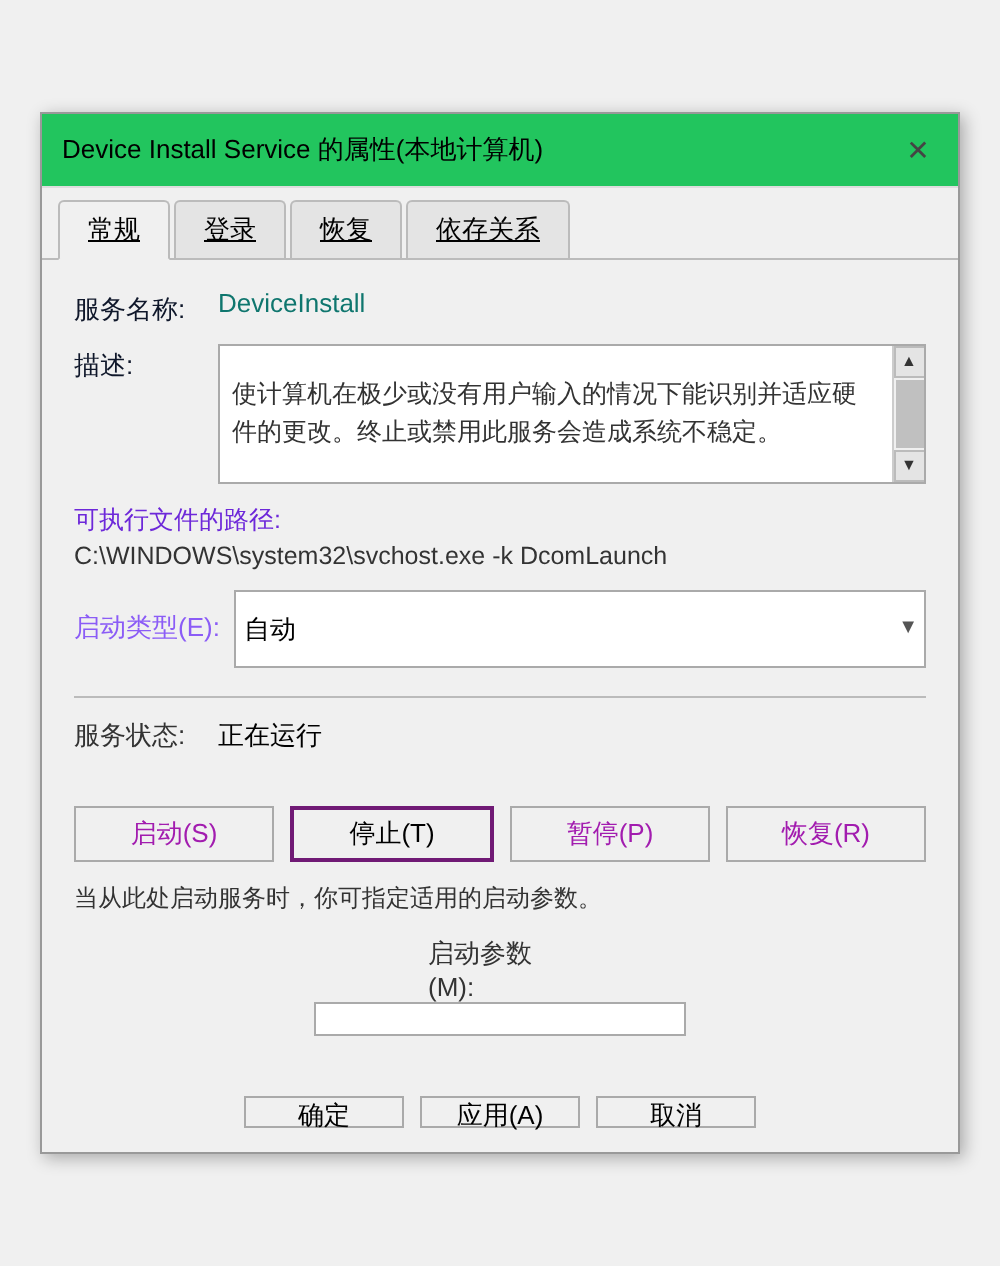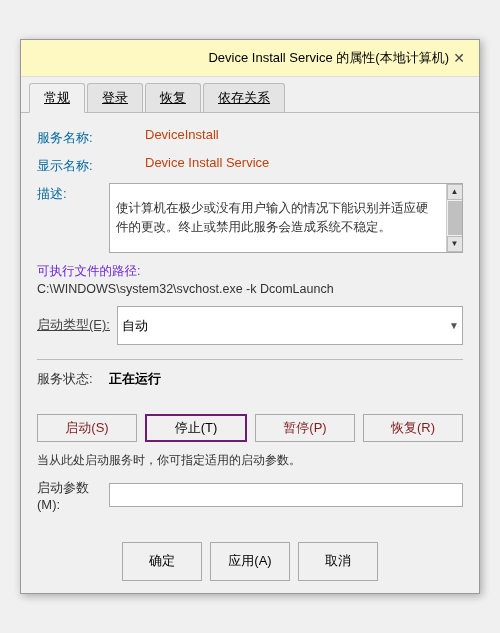--- a/index.html
+++ b/index.html
@@ -14,24 +14,24 @@
       height: 633px;
       overflow: hidden;
     }
     .window {
       width: 460px;
       background: #f0f0f0;
       border: 1px solid #999;
       box-shadow: 2px 2px 8px rgba(0,0,0,0.3);
     }
     .title-bar {
-      background: #fef9c3;
+      background: #22c55e;
       padding: 8px 10px;
       display: flex;
-      justify-content: flex-end;
+      justify-content: space-between;
       align-items: center;
       border-bottom: 1px solid #ddd;
     }
     .title-bar-text {
       font-size: 13px;
       color: #000;
     }
     .title-bar-close {
       width: 20px;
       height: 20px;
@@ -72,27 +72,26 @@
       background: #f0f0f0;
     }
     .form-row {
       display: flex;
       margin-bottom: 8px;
       align-items: flex-start;
     }
     .form-label {
       width: 72px;
       flex-shrink: 0;
-      color: #0369a1;
+      color: #0f172a;
       padding-top: 2px;
     }
     .form-value {
-      color: #c2410c;
-      flex: 1;
-      margin-left: 36px;
+      color: #0f766e;
+      flex: 1;
     }
     .description-box {
       border: 1px solid #aaa;
       background: #fff;
       padding: 15px 6px;
       flex: 1;
       min-height: 56px;
       font-size: 12.5px;
       line-height: 1.5;
       color: #333;
@@ -138,23 +137,22 @@
       font-size: 12.5px;
       margin-bottom: 10px;
     }
     .startup-row {
       display: flex;
       align-items: center;
       margin-bottom: 14px;
     }
     .startup-label {
       width: 80px;
-      color: #404040;
+      color: #8b5cf6;
       flex-shrink: 0;
-      text-decoration: underline;
     }
     .select-wrapper {
       flex: 1;
       position: relative;
     }
     .select-wrapper select {
       width: 100%;
       height: 39px;
       border: 1px solid #aaa;
       background: #fff;
@@ -183,55 +181,56 @@
       align-items: center;
       margin-bottom: 26px;
     }
     .service-status-label {
       width: 72px;
       color: #333;
       flex-shrink: 0;
     }
     .service-status-value {
       color: #000;
-      font-weight: bold;
+      font-weight: normal;
     }
     .buttons-row {
       display: flex;
       gap: 8px;
       margin-bottom: 10px;
     }
     .action-btn {
       flex: 1;
       height: 28px;
       border: 1px solid #aaa;
       background: #f0f0f0;
       font-size: 13px;
       font-family: inherit;
       cursor: pointer;
       color: #333;
     }
     .action-btn:disabled {
-      color: #7f1d1d;
+      color: #a21caf;
       cursor: default;
     }
     .action-btn.active {
       border: 2px solid #701a75;
       background: #f0f0f0;
       color: #000;
     }
     .hint-text {
       font-size: 12px;
       color: #333;
       margin-bottom: 10px;
     }
     .startup-param-row {
       display: flex;
       align-items: center;
       margin-bottom: 14px;
+      flex-direction: column;
     }
     .startup-param-label {
       width: 72px;
       color: #333;
       flex-shrink: 0;
       font-size: 13px;
     }
     .startup-param-input {
       flex: 1;
       height: 24px;
@@ -242,21 +241,21 @@
       font-family: inherit;
     }
     .bottom-buttons {
       display: flex;
       justify-content: center;
       gap: 8px;
       padding: 6px 10px 12px 10px;
     }
     .bottom-btn {
       width: 80px;
-      height: 39px;
+      height: 16px;
       border: 1px solid #aaa;
       background: #f0f0f0;
       font-size: 13px;
       font-family: inherit;
       cursor: pointer;
       color: #000;
     }
   </style>
 </head>
 <body>
@@ -275,24 +274,20 @@
     <div class="tab">依存关系</div>
   </div>
 
   <div class="content">
 
     <div class="form-row">
       <span class="form-label">服务名称:</span>
       <span class="form-value">DeviceInstall</span>
     </div>
 
-    <div class="form-row">
-      <span class="form-label">显示名称:</span>
-      <span class="form-value">Device Install Service</span>
-    </div>
 
     <div class="form-row">
       <span class="form-label">描述:</span>
       <div class="description-box">
         <span style="padding-right:16px; display:block;">使计算机在极少或没有用户输入的情况下能识别并适应硬件的更改。终止或禁用此服务会造成系统不稳定。</span>
         <div class="description-scrollbar">
           <div class="scrollbar-arrow">▲</div>
           <div class="scrollbar-thumb"></div>
           <div class="scrollbar-arrow">▼</div>
         </div>

